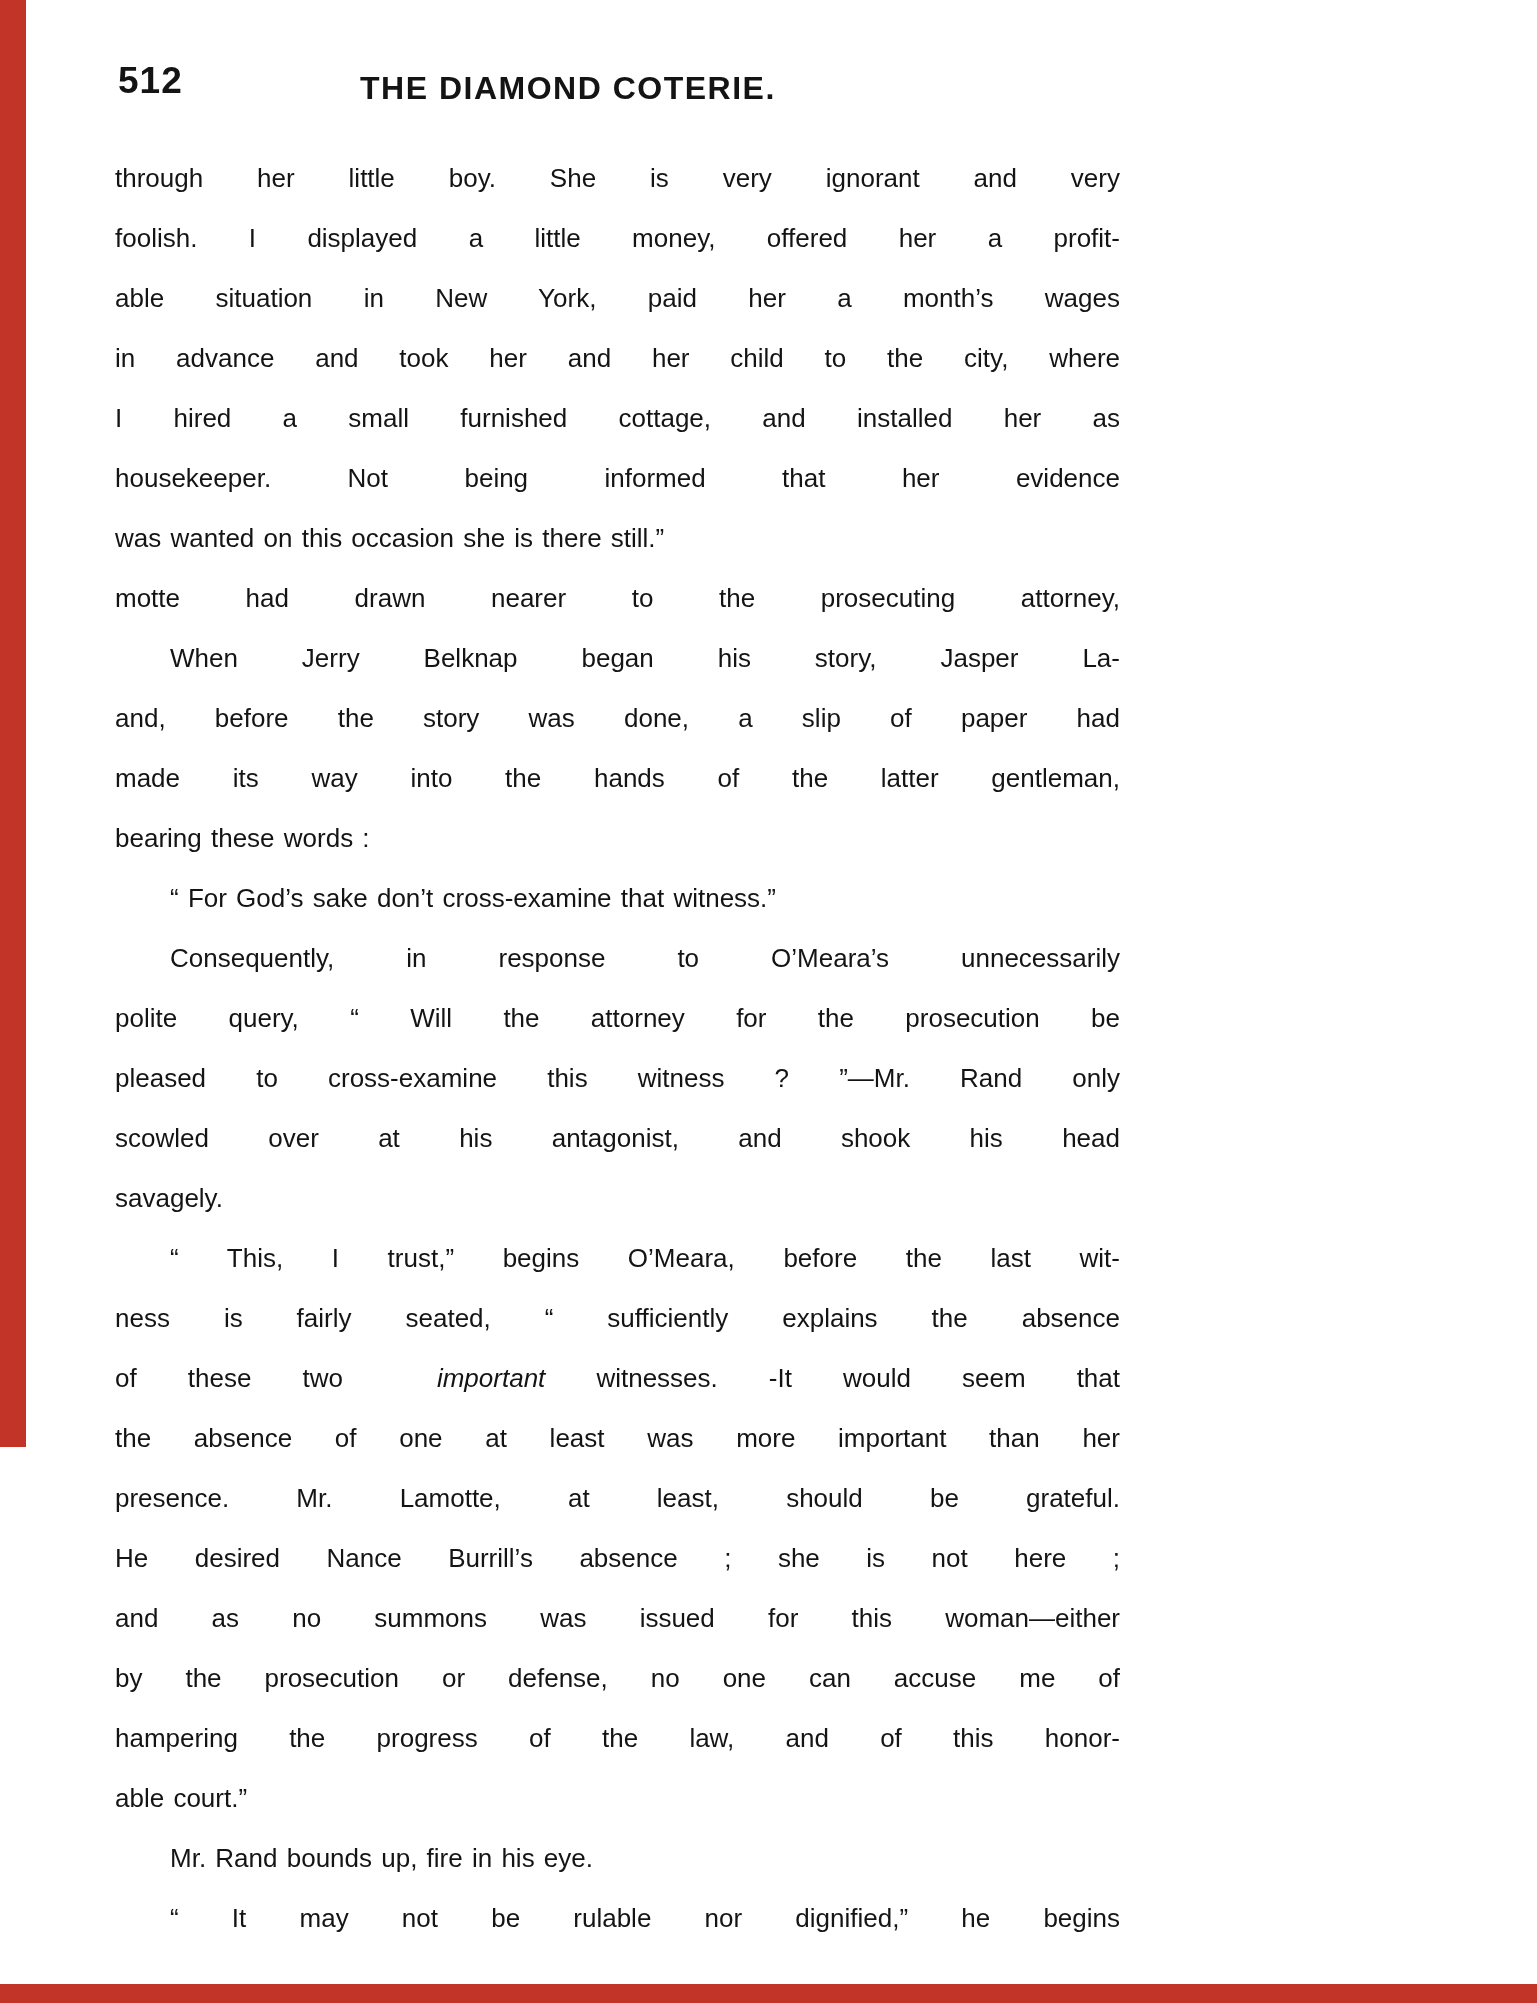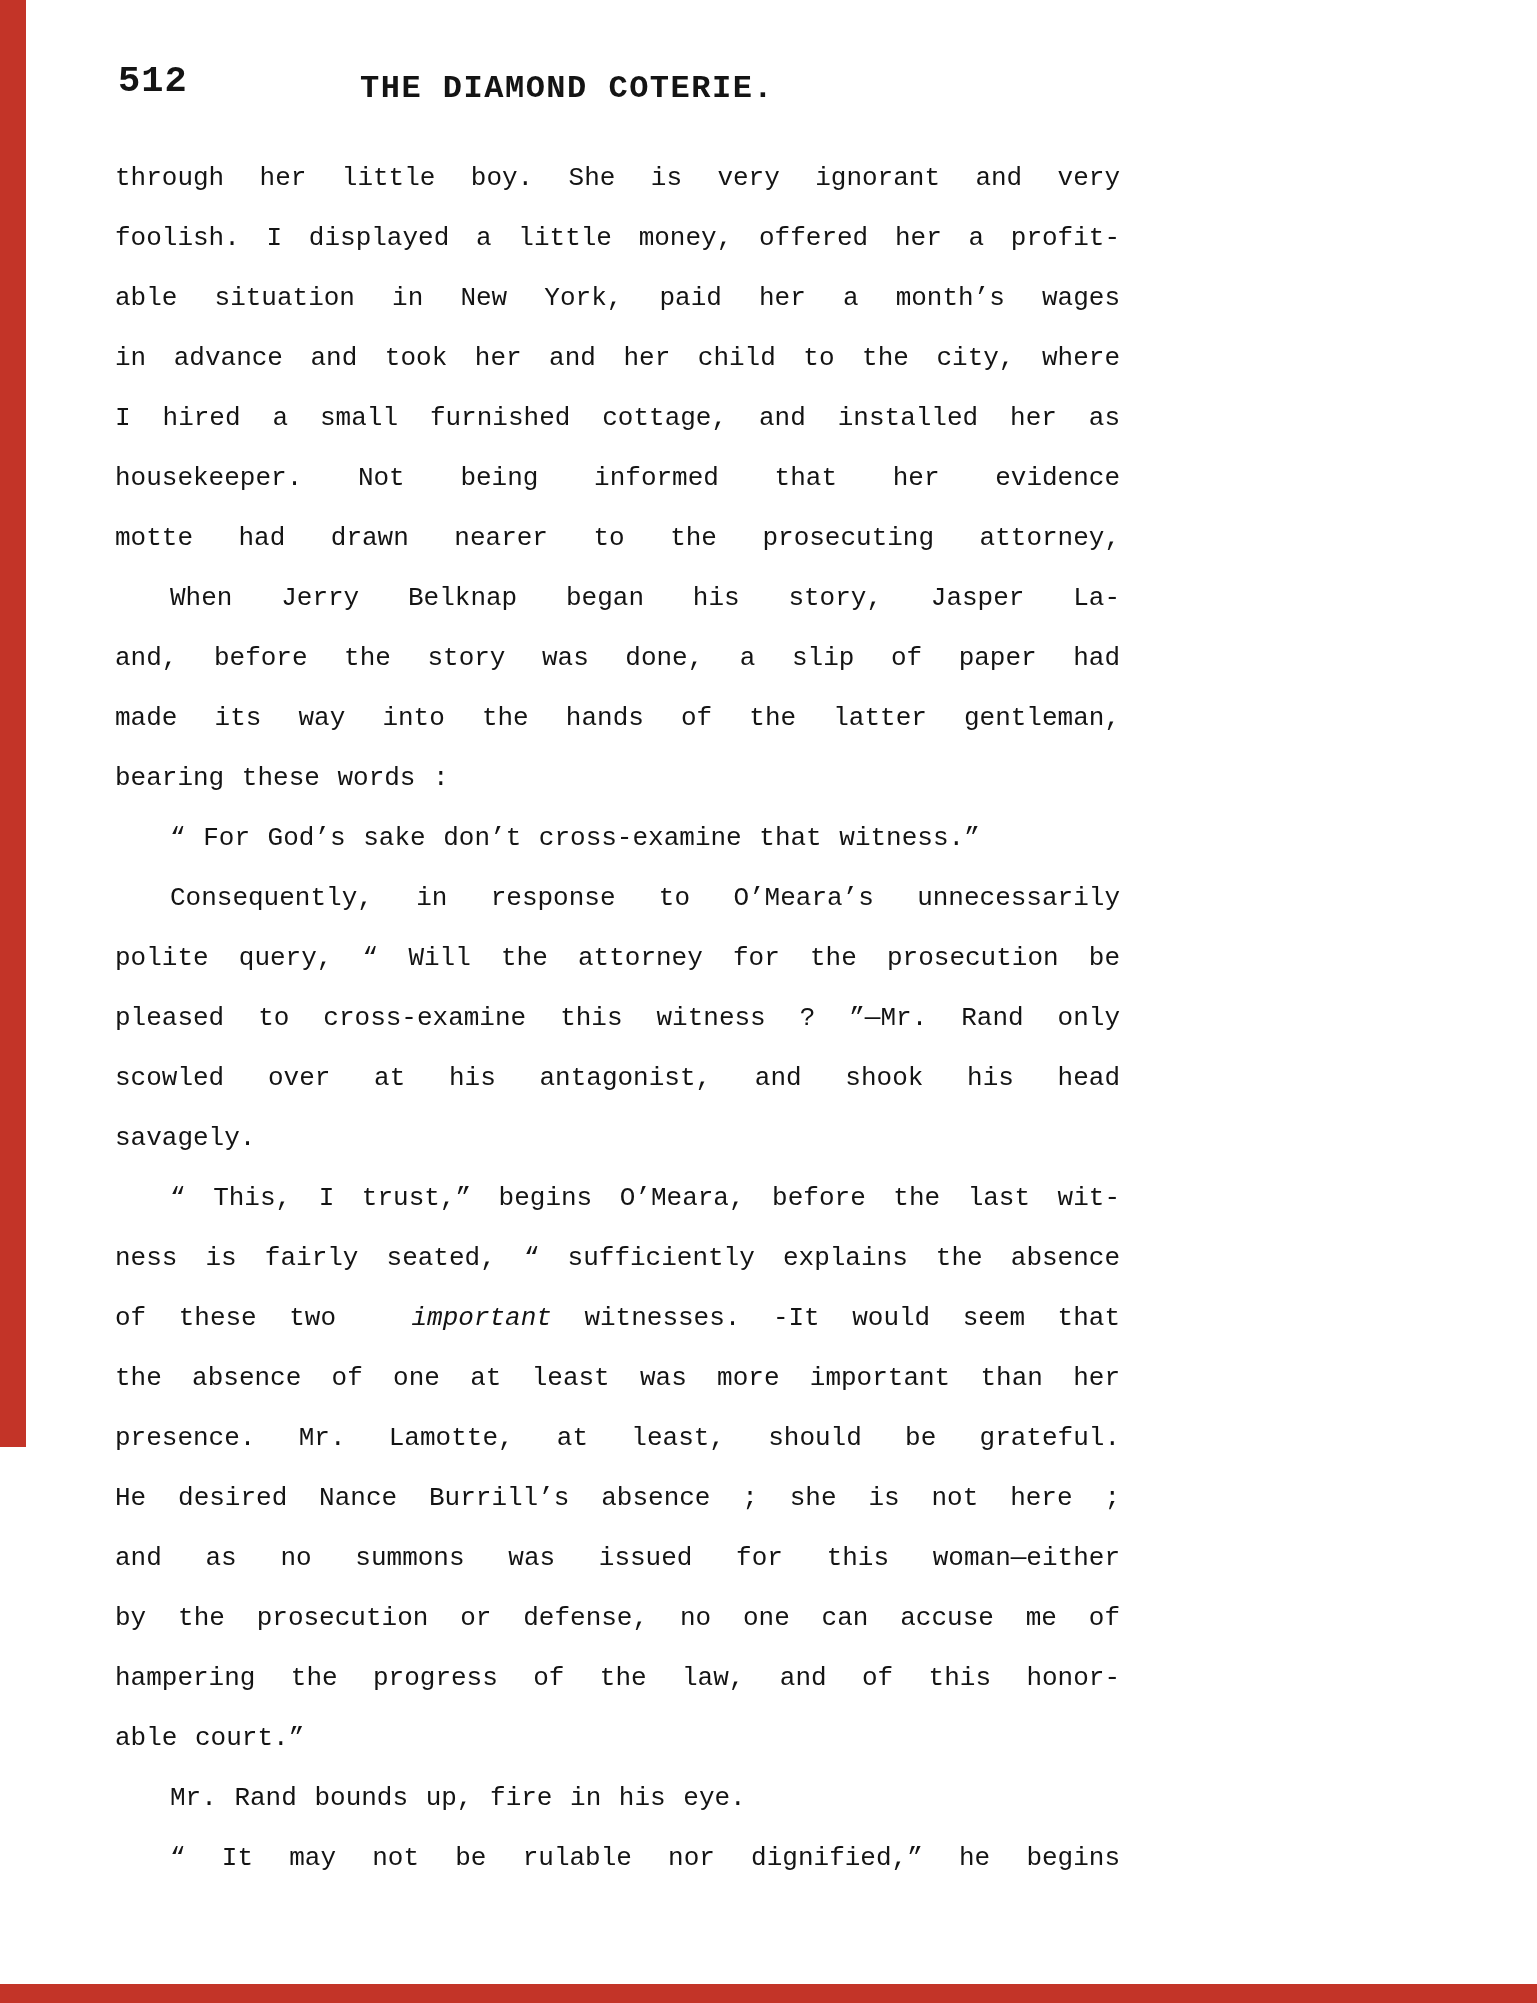--- a/index.html
+++ b/index.html
@@ -6,21 +6,21 @@
     margin: 0;
     padding: 0;
     background: #ffffff;
   }
   .page {
     position: relative;
     width: 1537px;
     height: 2003px;
     background: #ffffff;
     overflow: hidden;
-    font-family: Liberation Mono, monospace;
+    font-family: Liberation Sans, sans-serif;
     color: #141414;
   }
   
   .scan-bar { position: absolute; }
   .scan-bar.left   { left: 0; top: 0; width: 26px; height: 1447px; }
   .scan-bar.bottom { left: 0; top: 1984px; width: 1537px; height: 19px; }
 
   
   .page-number {
     position: absolute;
@@ -75,20 +75,21 @@
   <div class="page-number">512</div>
   <div class="running-title">THE DIAMOND COTERIE.</div>
 
   <div class="text-block">
     <div class="line">through her little boy.  She is very ignorant and very</div>
     <div class="line">foolish.  I displayed a little money, offered her a profit-</div>
     <div class="line">able situation in New York, paid her a month’s wages</div>
     <div class="line">in advance and took her and her child to the city, where</div>
     <div class="line">I hired a small furnished cottage, and installed her as</div>
     <div class="line">housekeeper.  Not being informed that her evidence</div>
+    <div class="line short">was wanted on this occasion she is there still.”</div>
     <div class="line">motte had drawn nearer to the prosecuting attorney,</div>
     <div class="line indent">When Jerry Belknap began his story, Jasper La-</div>
     <div class="line">and, before the story was done, a slip of paper had</div>
     <div class="line">made its way into the hands of the latter gentleman,</div>
     <div class="line short">bearing these words :</div>
     <div class="line short indent">“ For God’s sake don’t cross-examine that witness.”</div>
     <div class="line indent">Consequently, in response to O’Meara’s unnecessarily</div>
     <div class="line">polite query, “ Will the attorney for the prosecution be</div>
     <div class="line">pleased to cross-examine this witness ? ”—Mr. Rand only</div>
     <div class="line">scowled over at his antagonist, and shook his head</div>

